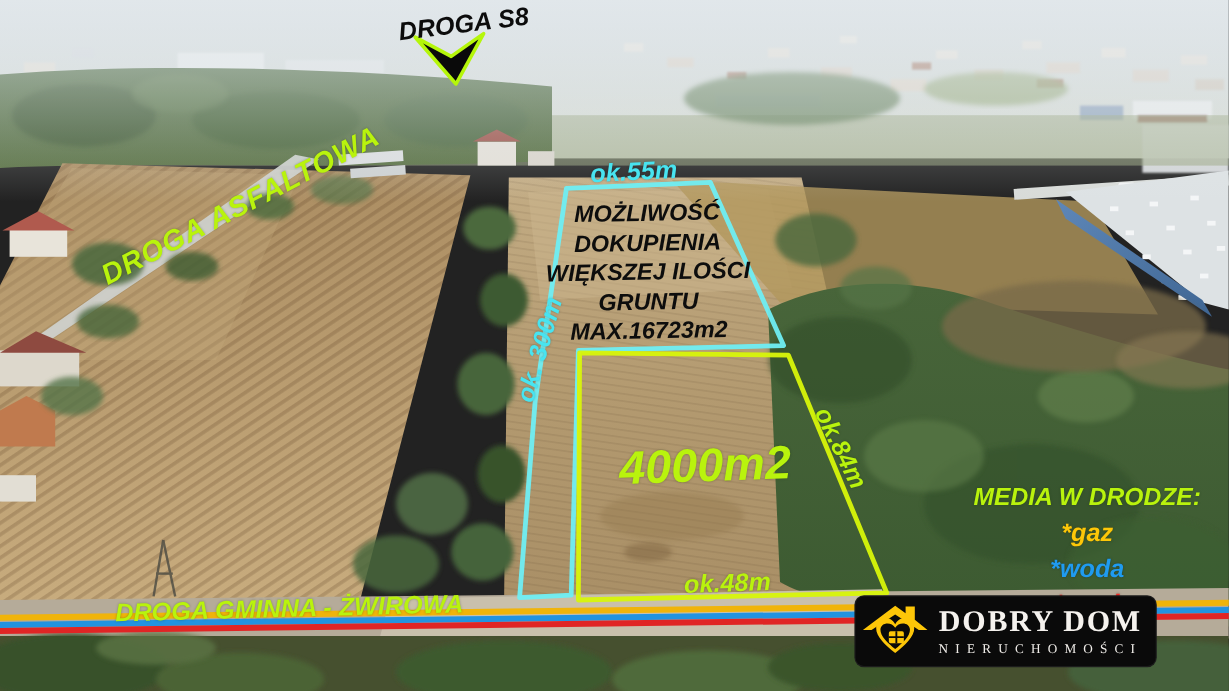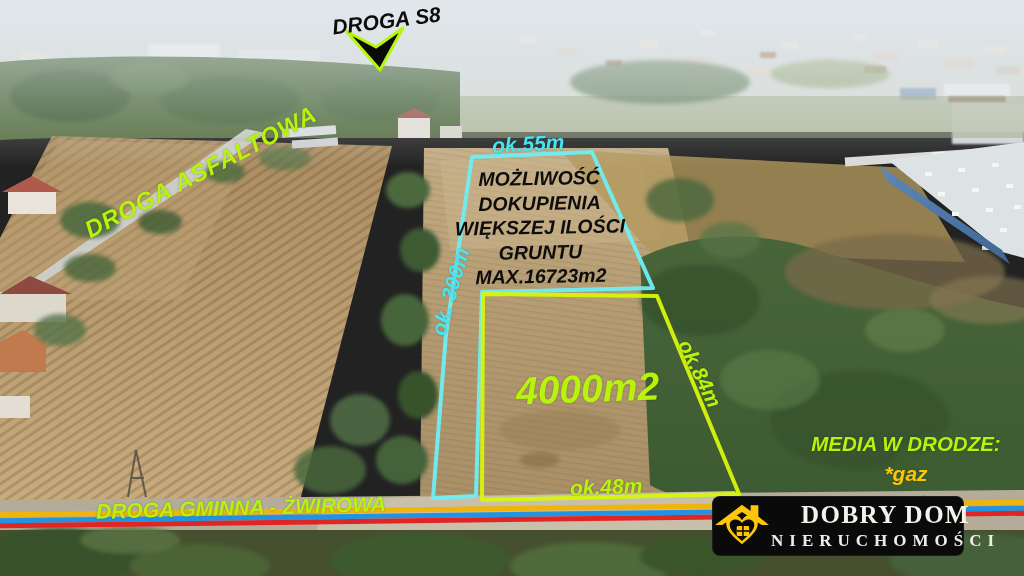--- a/index.html
+++ b/index.html
@@ -16,21 +16,21 @@
   .green{color:#b9f30d;text-shadow:0 0 2px rgba(20,40,0,.35);}
   .cyan{color:#48e4f0;text-shadow:0 0 2px rgba(0,40,50,.3);}
   .black{color:#0c0c0c;}
   .offer-block{
     position:absolute;z-index:8;left:430px;top:166px;width:220px;
     text-align:center;font-weight:bold;font-style:italic;font-size:19.5px;
     line-height:24.6px;color:#0d0d0d;transform:rotate(-1deg);
   }
   .media-block{
     position:absolute;z-index:8;left:806px;top:403px;width:200px;
-    text-align:center;font-weight:bold;font-style:italic;margin-top:29px;
+    text-align:center;font-weight:bold;font-style:italic;
   }
   .media-block .hdr{font-size:20.5px;margin-bottom:6px;}
   .media-block .itm{font-size:21px;margin-bottom:5.5px;}
   .gaz{color:#fdc708;text-shadow:0 0 2px rgba(60,40,0,.4);}
   .woda{color:#1f9bf0;text-shadow:0 0 2px rgba(0,20,60,.4);text-align:center;}
   .prad{color:#ef2a24;text-shadow:0 0 2px rgba(60,0,0,.4);}
   .stripes{
     position:absolute;left:-8px;top:506px;width:1044px;z-index:4;
     transform:rotate(-0.7deg);
   }
@@ -44,21 +44,21 @@
     box-shadow:0 0 0 1px #1c1c1c;
   }
   .logo .icon{width:66px;display:flex;justify-content:center;}
   .logo .txt{display:flex;flex-direction:column;align-items:center;flex:1;padding-right:8px;}
   .logo .t1{
     font-family:"Liberation Serif","DejaVu Serif",serif;color:#f5f2ee;
     font-size:25px;letter-spacing:1.5px;font-weight:bold;
   }
   .logo .t2{
     font-family:"Liberation Serif","DejaVu Serif",serif;color:#efece8;
-    font-size:17px;letter-spacing:6px;margin-top:2px;font-weight:bold;
+    font-size:11px;letter-spacing:6px;margin-top:2px;
   }
 </style>
 </head>
 <body>
 
 <div class="stage">
 
   <svg class="photo" width="1024" height="576" viewBox="0 0 1024 576">
     <defs>
       <linearGradient id="sky" x1="0" y1="0" x2="0" y2="1">

